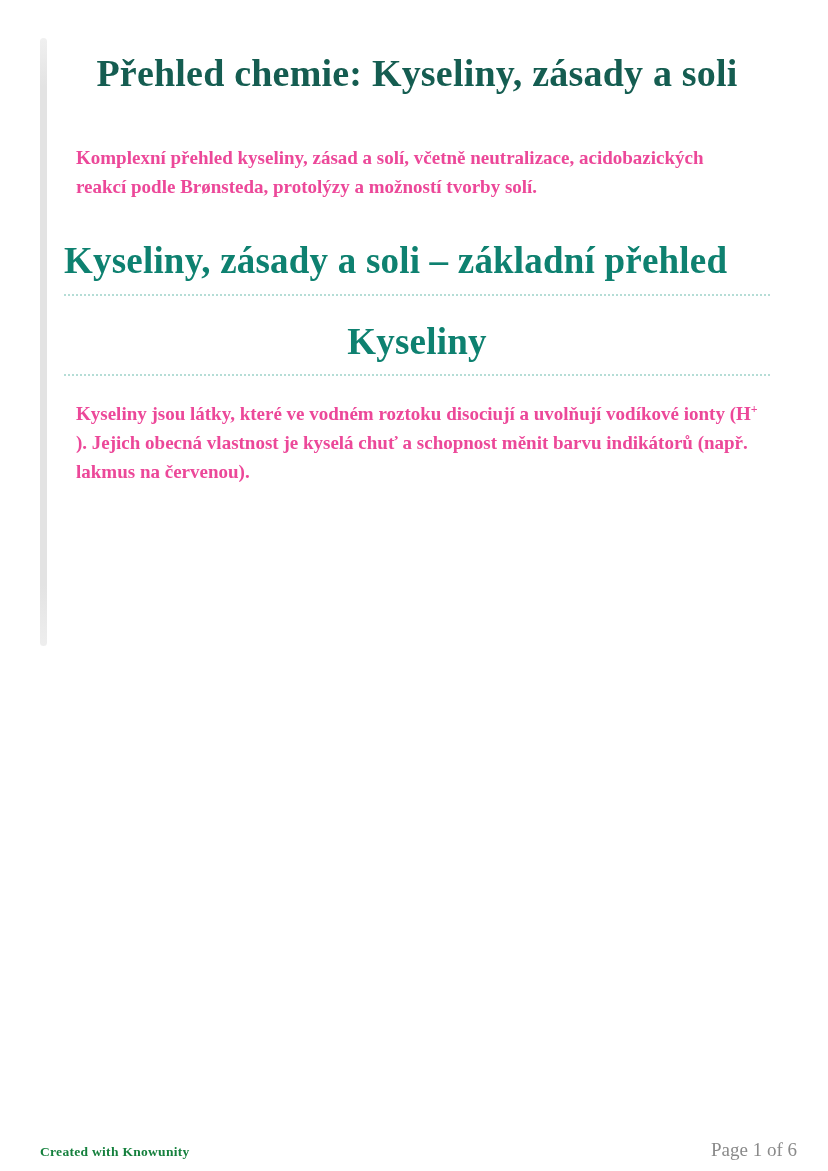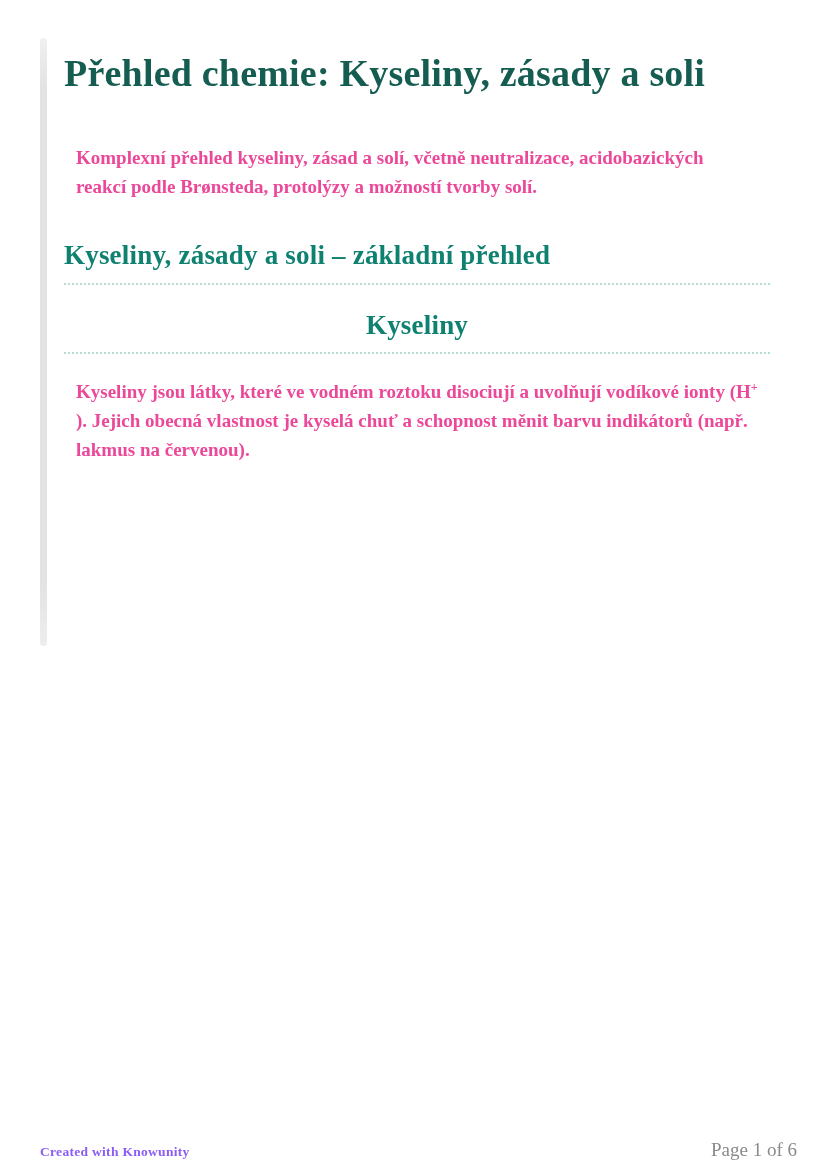--- a/index.html
+++ b/index.html
@@ -29,35 +29,36 @@
     top: 50px;
     width: 706px;
   }
   h1.doc-title {
     margin: 0;
     font-size: 38px;
     line-height: 1.24;
     font-weight: bold;
     color: #155d51;
     letter-spacing: 0.2px;
+    text-align: center;
   }
   p.body-text {
     margin: 12px;
     font-size: 19px;
     line-height: 29px;
     color: #ec4899;
     font-weight: bold;
   }
   p.lead {
     margin-top: 46px;
   }
   section.doc-section h2 {
     margin: 40px 0 0 0;
     padding-bottom: 12px;
-    font-size: 27px;
+    font-size: 37px;
     line-height: 1.1;
     font-weight: bold;
     color: #0e8170;
     border-bottom: 2px dotted #b5ddd6;
     letter-spacing: 0.2px;
   }
   section.doc-section:nth-of-type(2) h2 {
     margin-top: 26px;
     text-align: center;
   }
@@ -73,21 +74,21 @@
     left: 40px;
     right: 31px;
     bottom: 10px;
     display: flex;
     justify-content: space-between;
     align-items: baseline;
   }
   .brand-credit {
     font-size: 13.5px;
     font-weight: bold;
-    color: #8b5cf6;
+    color: #15803d;
     letter-spacing: 0.3px;
   }
   .page-indicator {
     font-size: 19px;
     color: #8a8a8a;
   }
 </style>
 </head>
 <body>
 

